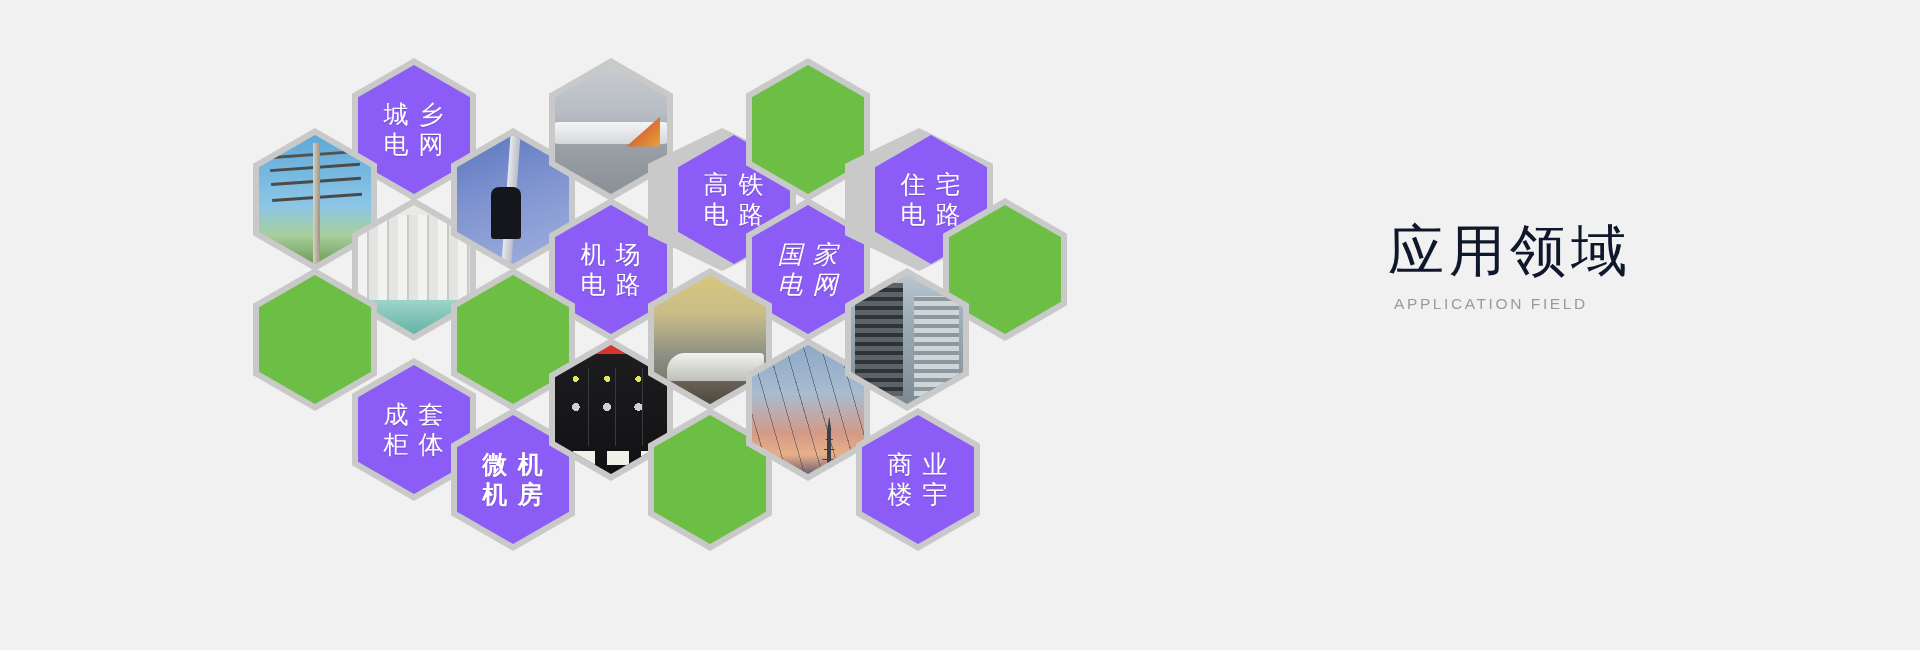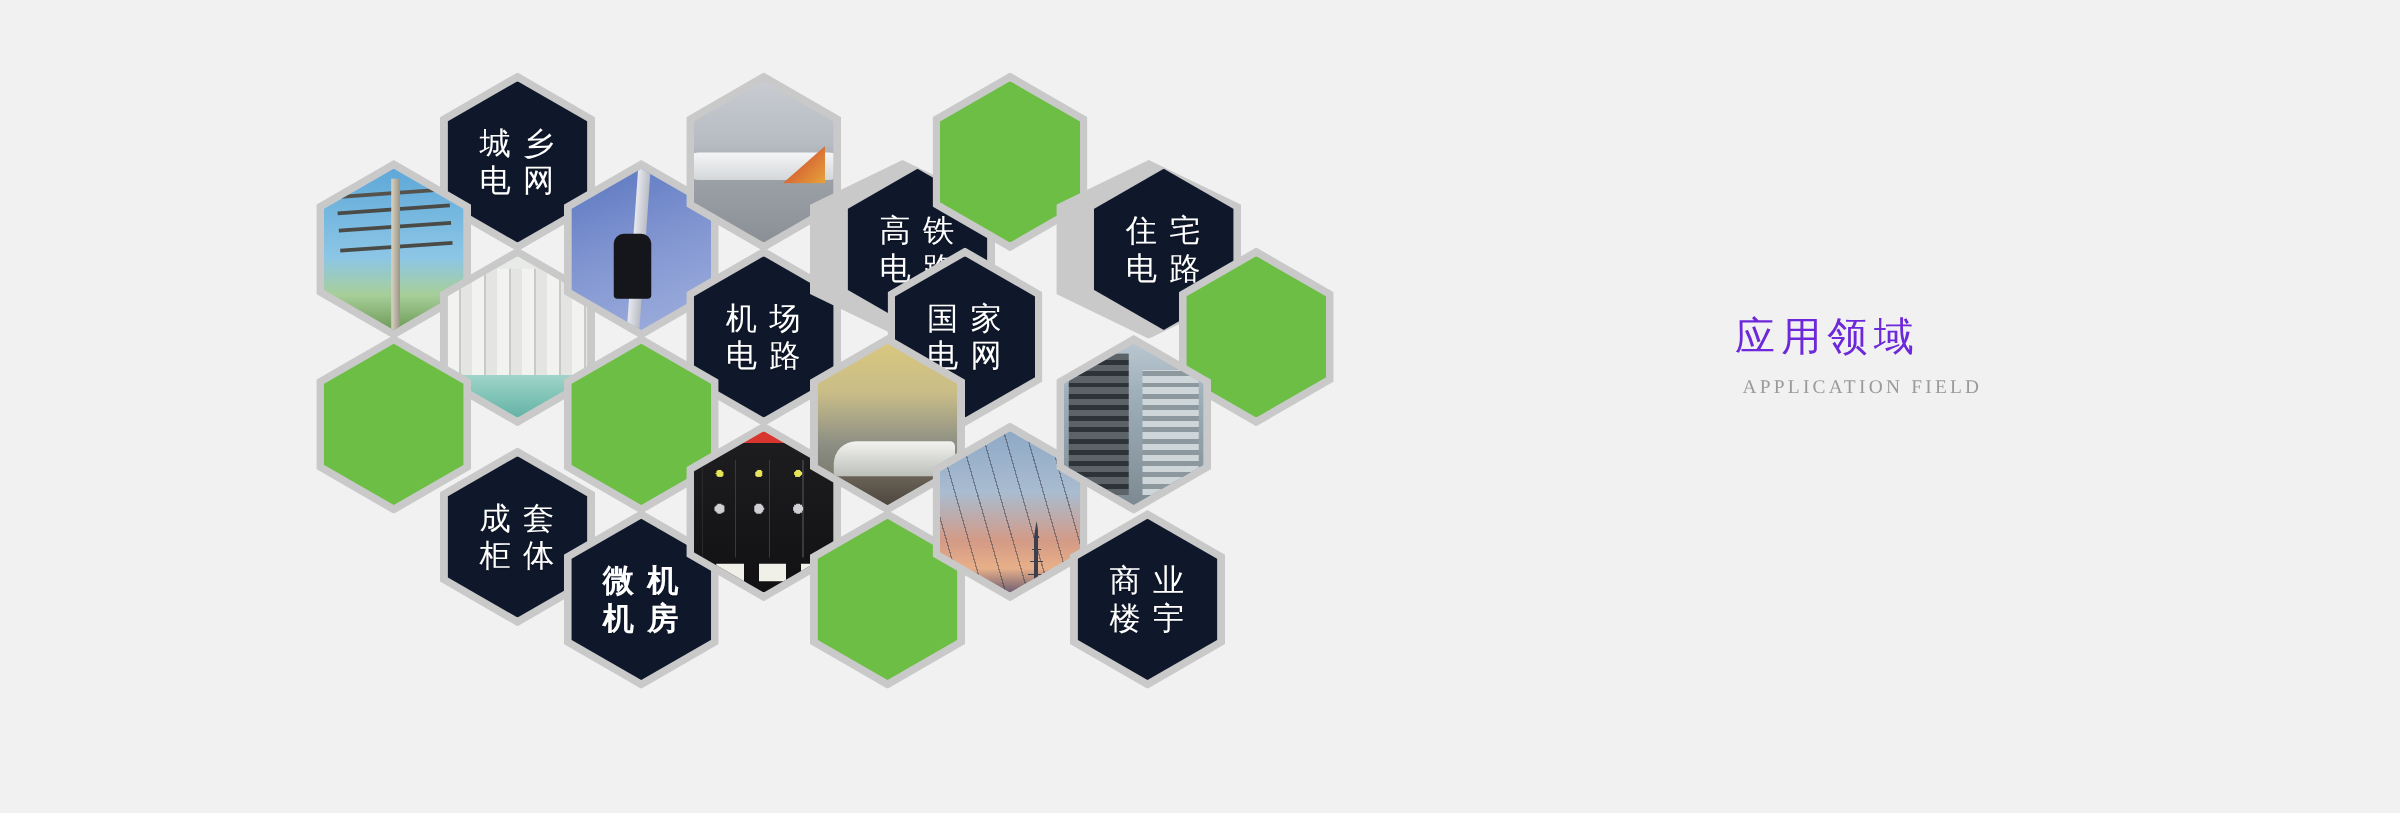--- a/index.html
+++ b/index.html
@@ -21,21 +21,21 @@
     background:#c9c9c9;           
     display:flex;align-items:center;justify-content:center;
   }
   .hex .inner{
     width:112px;height:129px;
     -webkit-clip-path:polygon(50% 0%,100% 25%,100% 75%,50% 100%,0% 75%,0% 25%);
     clip-path:polygon(50% 0%,100% 25%,100% 75%,50% 100%,0% 75%,0% 25%);
     display:flex;align-items:center;justify-content:center;
     overflow:hidden;position:relative;
   }
-  .hex.dark .inner{background:#0f172a;}
+  .hex.dark .inner{background:#8b5cf6;}
   .hex.light .inner{background:#6cbe45;}
 
   .hex .label{
     color:#ffffff;
     font-size:25px;
     line-height:1.18;
     text-align:center;
     letter-spacing:1px;
     font-family:"DejaVu Sans","Liberation Sans",sans-serif;
     z-index:3;
@@ -111,34 +111,33 @@
   
   .ph-bldg{background:linear-gradient(180deg,#b9c6cf 0%,#9fb0bb 30%,#7d8a92 100%);}
   .ph-bldg:before{content:"";position:absolute;left:4%;top:6%;width:42%;height:88%;
      background:repeating-linear-gradient(0deg,#5d6469 0 5px,#2e3337 5px 9px);}
   .ph-bldg:after{content:"";position:absolute;right:4%;top:16%;width:40%;height:78%;
      background:repeating-linear-gradient(0deg,#cfd6da 0 5px,#8d979e 5px 9px);}
 
   
   #titleblock{position:absolute;left:1388px;top:222px;width:420px;}
   #title{
-    color:#6d28d9;
-    font-size:32px;
+    color:#0f172a;
+    font-size:56px;
     letter-spacing:5px;
     line-height:1.05;
     font-family:"DejaVu Sans","Liberation Sans",sans-serif;
-    margin-top:31px;
   }
   #subtitle{
     margin-top:14px;
     margin-left:6px;
     color:#9a9a9a;
     font-size:15.5px;
     letter-spacing:2.6px;
-    font-family:Liberation Serif, serif;
+    font-family:Liberation Sans, sans-serif;
   }
 </style>
 </head>
 <body>
 
 <div id="stage">
 
   <div id="hexgrid">
       <div class="hex dark" style="left: 352px; top: 58px;">
         <div class="inner">
@@ -176,21 +175,21 @@
         <div class="inner">
           <div class="label">高 铁
 电 路</div>
         </div>
       </div>
       <div class="hex light" style="left: 746px; top: 58px;">
         <div class="inner">
           <div class="label"></div>
         </div>
       </div>
-      <div class="hex dark" style="left: 710px; top: 198px;">
+      <div class="hex dark" style="left: 746px; top: 198px; font-style: italic;">
         <div class="inner">
           <div class="label">国 家
 电 网</div>
         </div>
       </div>
       <div class="hex dark" style="left: 845px; top: 128px; padding-left: 24px;">
         <div class="inner">
           <div class="label">住 宅
 电 路</div>
         </div>

